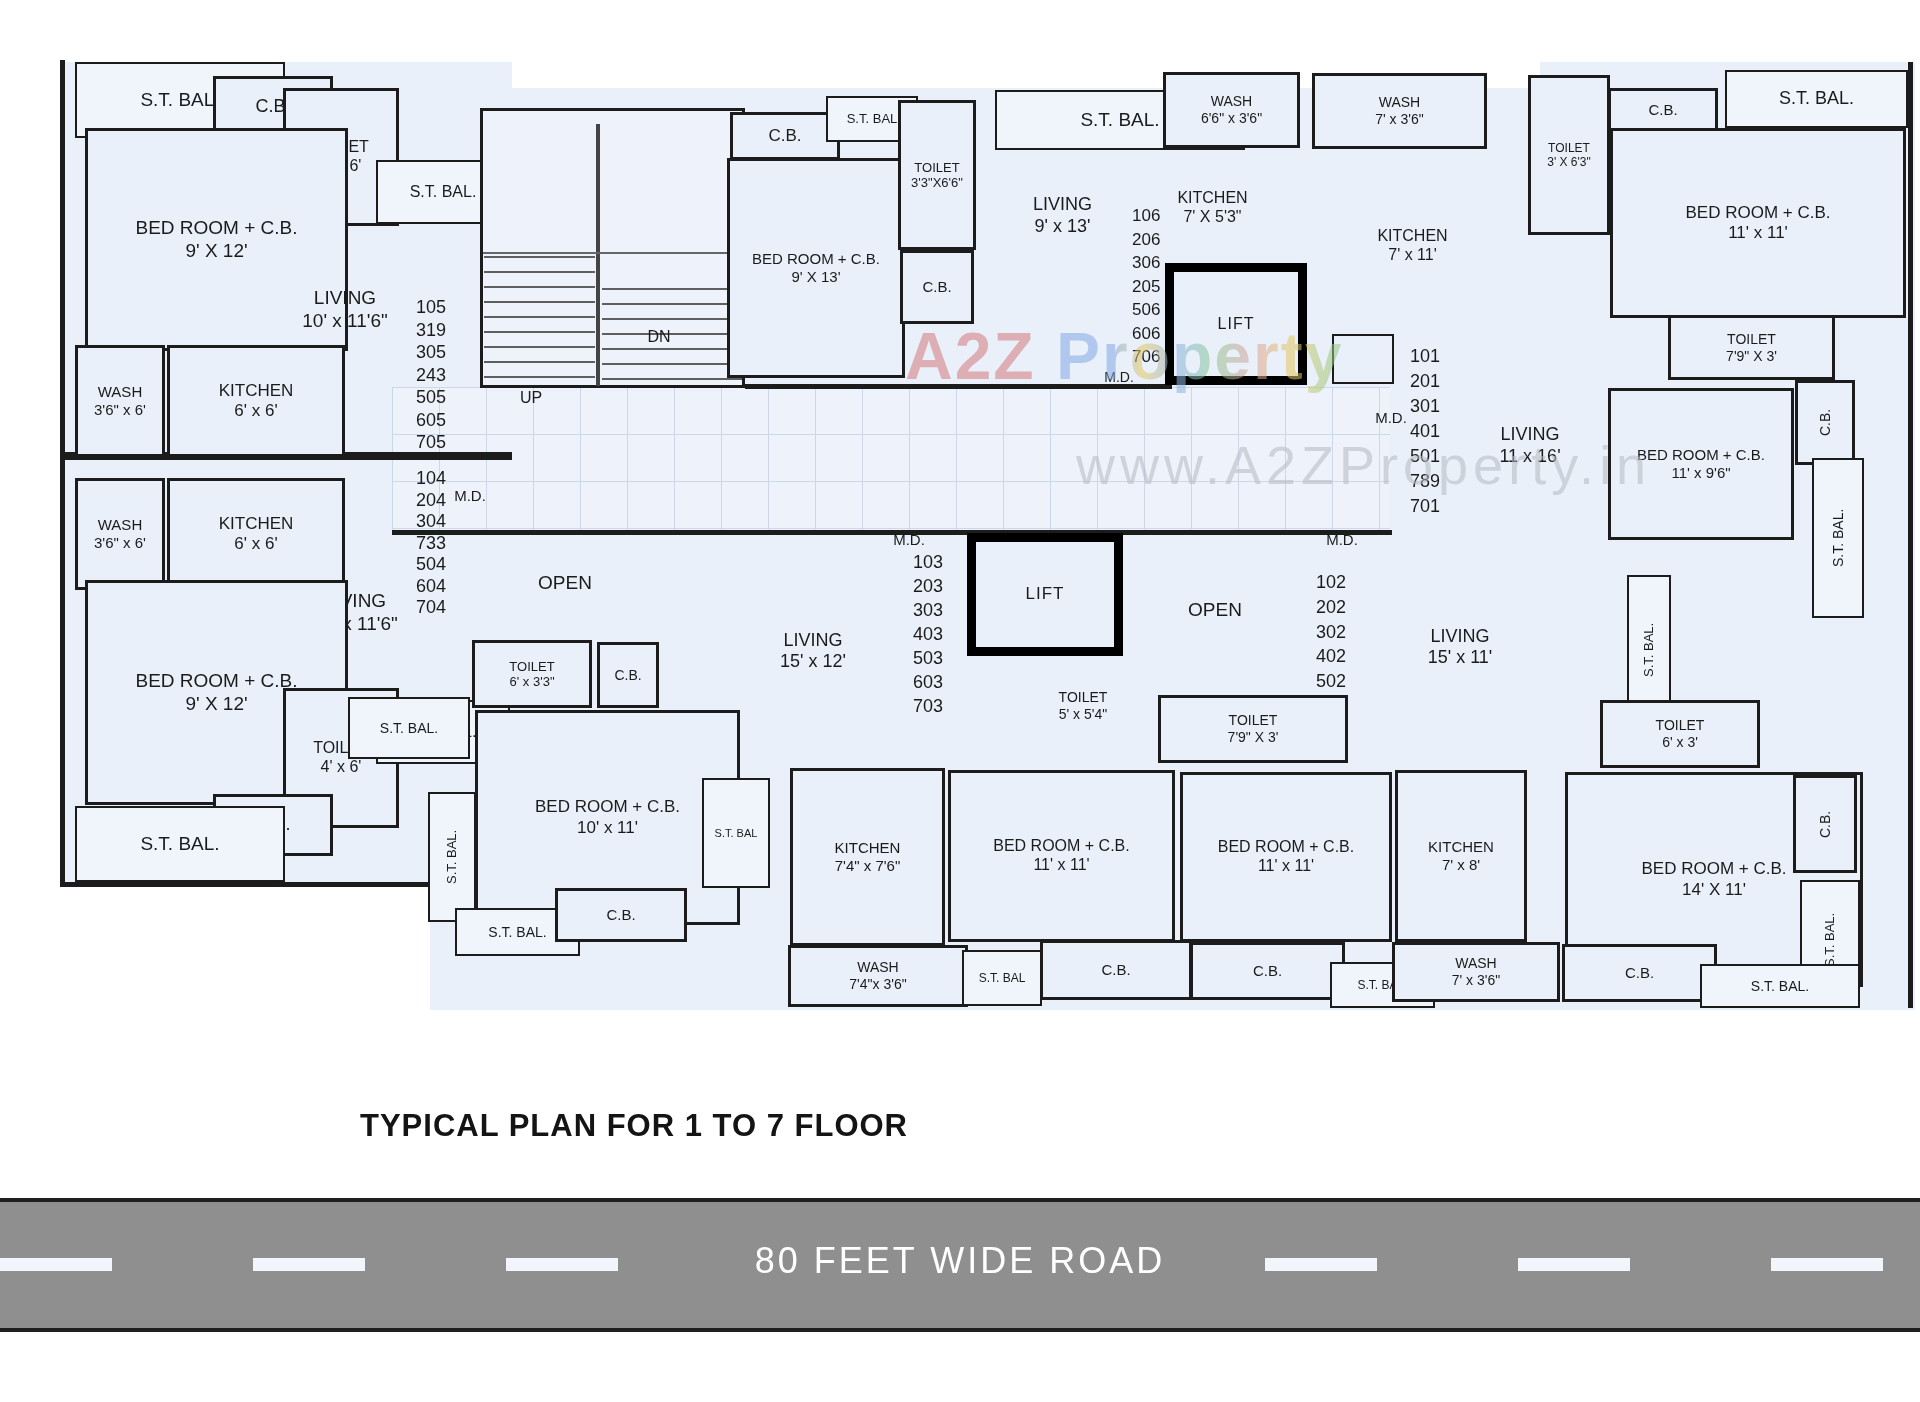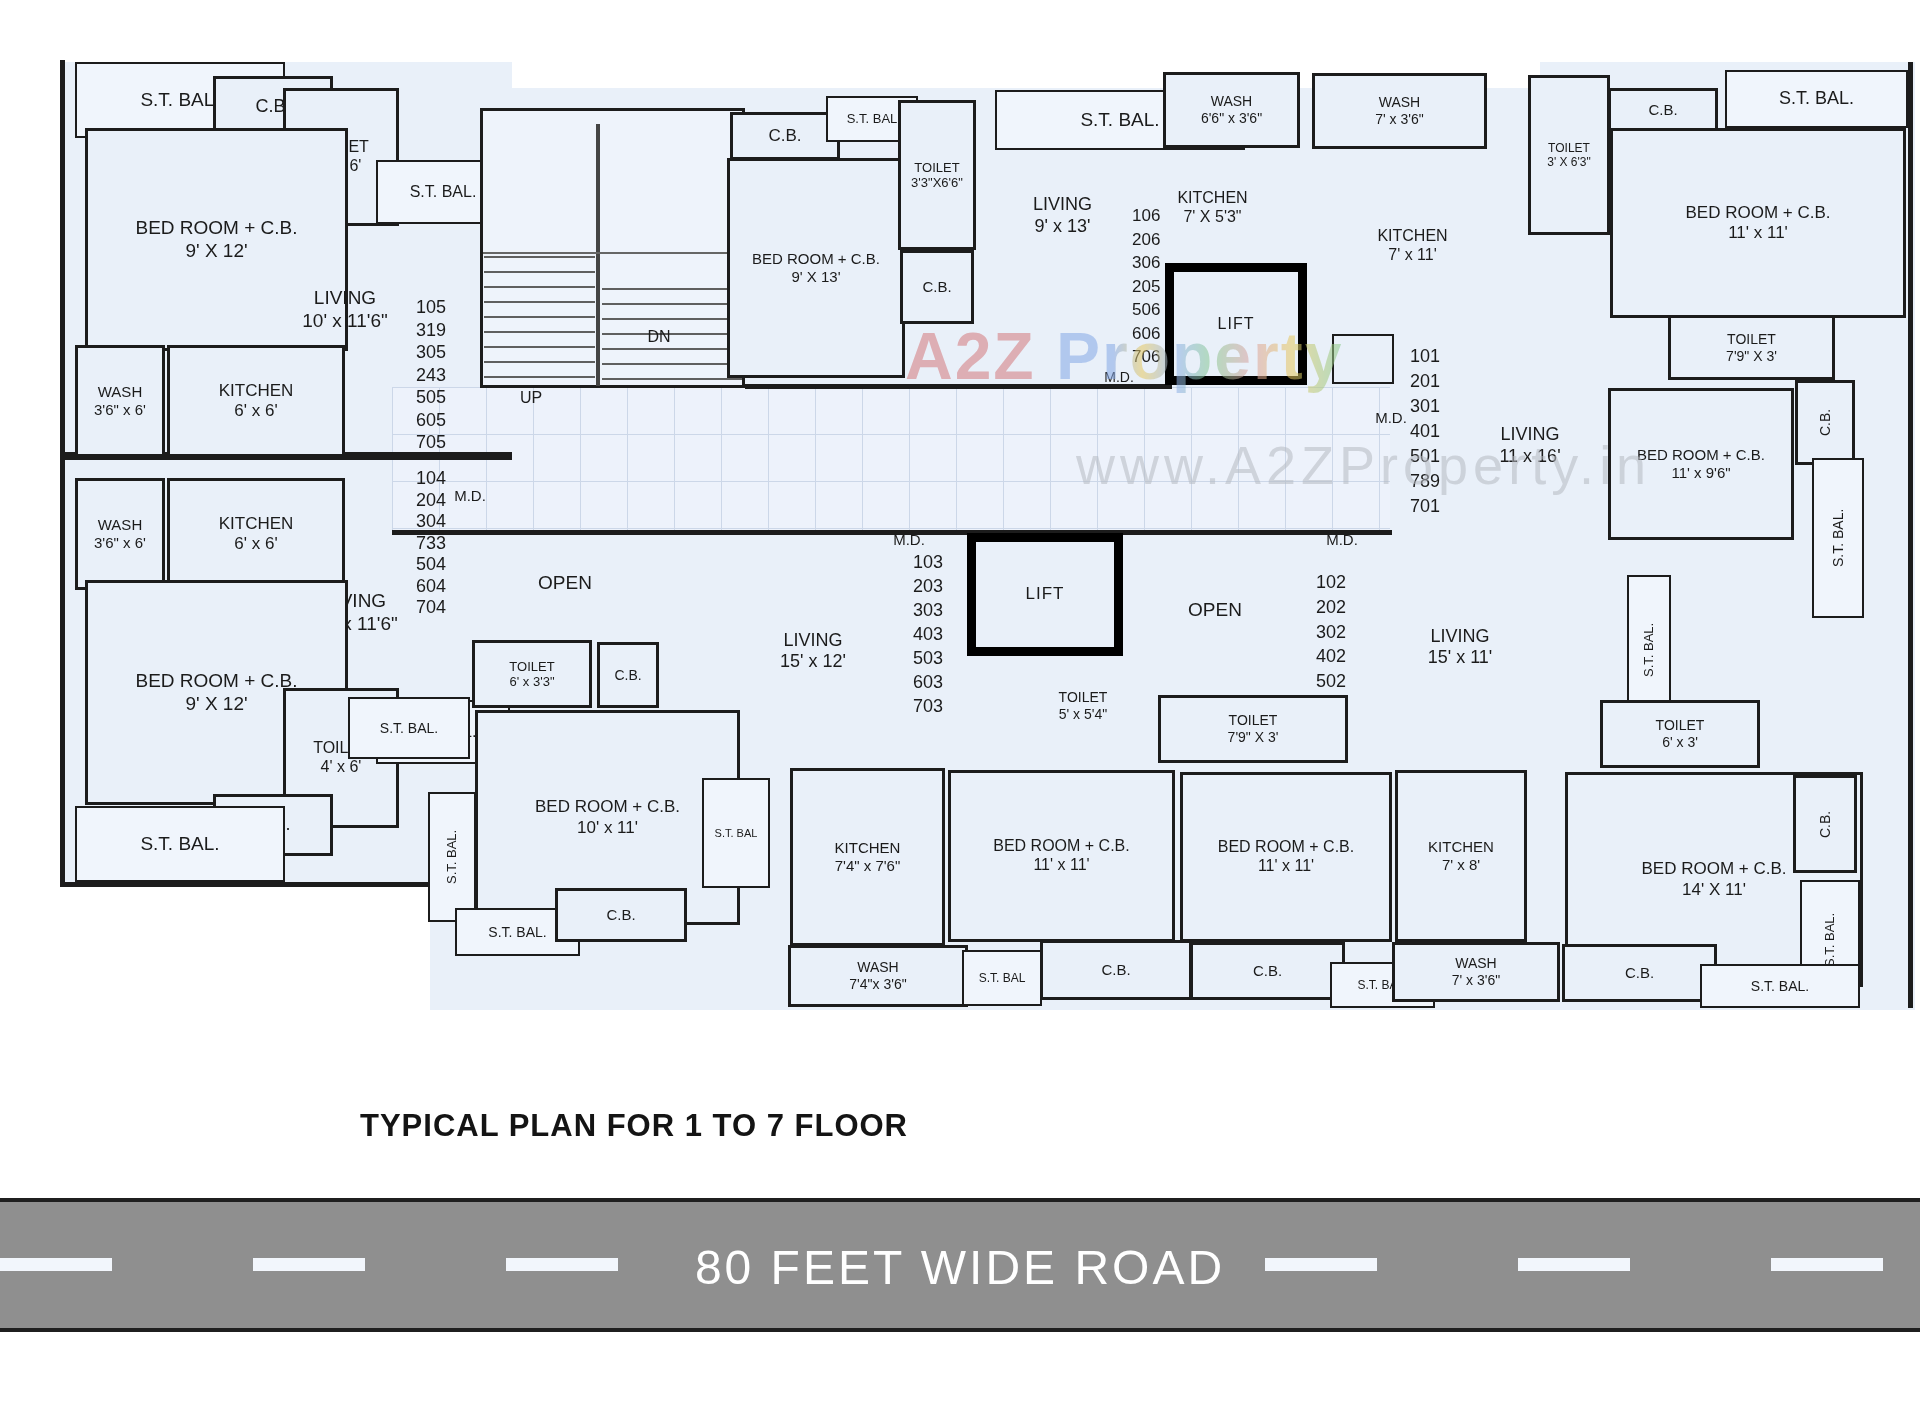--- a/index.html
+++ b/index.html
@@ -21,21 +21,21 @@
        text-align:center;white-space:pre-line;color:#1b1b1b;line-height:1.18;}
   .nums{position:absolute;color:#1b1b1b;text-align:left;font-size:18px;}
   .steps{position:absolute;background-image:repeating-linear-gradient(180deg,#5f5f5f 0 2px,transparent 2px 15px);}
   .title{position:absolute;left:360px;top:1108px;width:850px;text-align:left;
          font-size:31px;font-weight:bold;letter-spacing:1px;color:#141414;}
   .road{position:absolute;left:0;top:1198px;width:1920px;height:134px;background:#8f8f8f;
         border-top:4px solid #1f1f1f;border-bottom:4px solid #1f1f1f;box-sizing:border-box;}
   .dash{position:absolute;left:0;top:1258px;width:1920px;height:13px;
         background:repeating-linear-gradient(90deg,#f2f6fc 0 112px,transparent 112px 253px);}
   .roadlbl{position:absolute;left:0;top:1240px;width:1920px;text-align:center;}
-  .roadlbl span{font-size:48px;letter-spacing:3px;color:#ffffff;background:#8f8f8f;padding:0 24px;}
+  .roadlbl span{font-size:36px;letter-spacing:3px;color:#ffffff;background:#8f8f8f;padding:0 24px;}
   .wm{position:absolute;left:905px;top:318px;font-size:66px;font-weight:bold;
       letter-spacing:2px;opacity:.55;white-space:nowrap;}
   .wm-a2z{color:#d4797c;}
   .wm-prop{background:linear-gradient(90deg,#85a8e6 0%,#85a8e6 20%,#e7c95e 30%,#8fb0e8 42%,#86c98e 54%,#dc9fa0 68%,#e7c95e 82%,#86c98e 100%);
            -webkit-background-clip:text;background-clip:text;color:transparent;}
   .wm2{position:absolute;left:1076px;top:434px;font-size:54px;color:#b6bac2;opacity:.55;
        letter-spacing:5px;white-space:nowrap;}
 </style>
 </head>
 <body>

